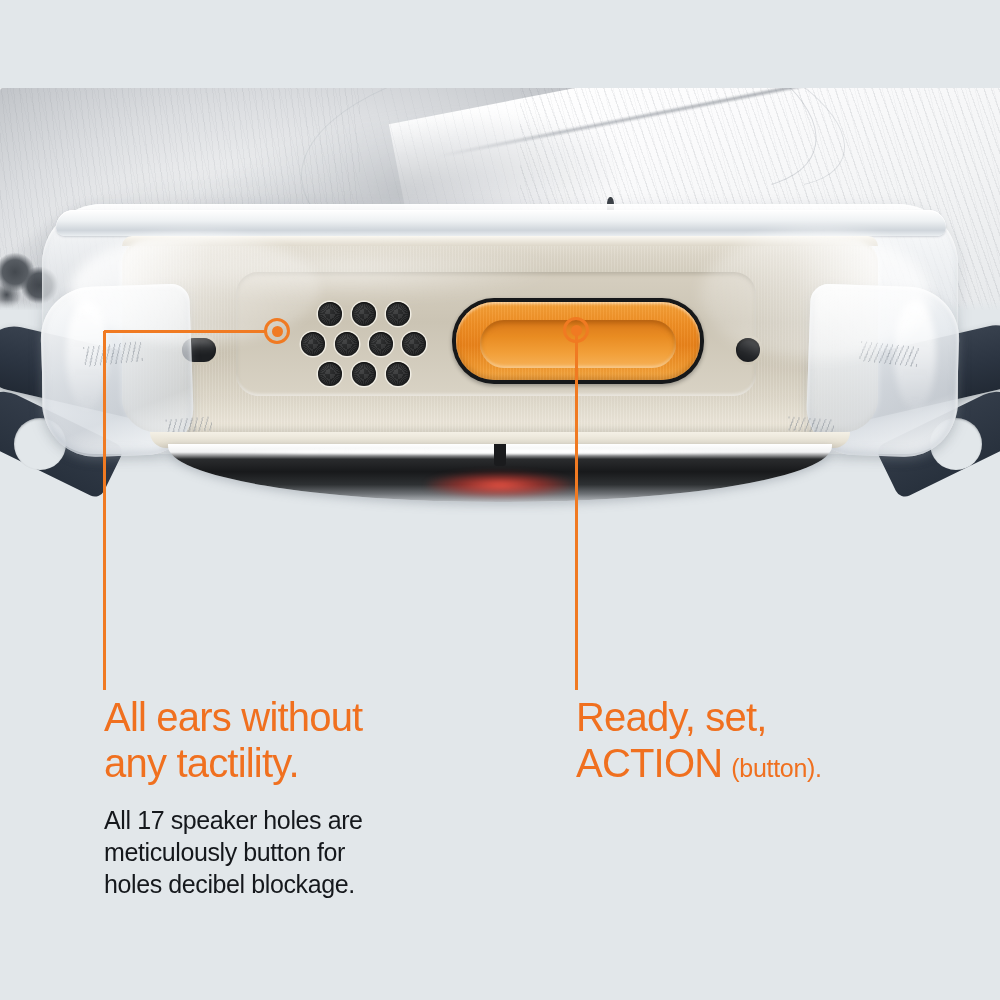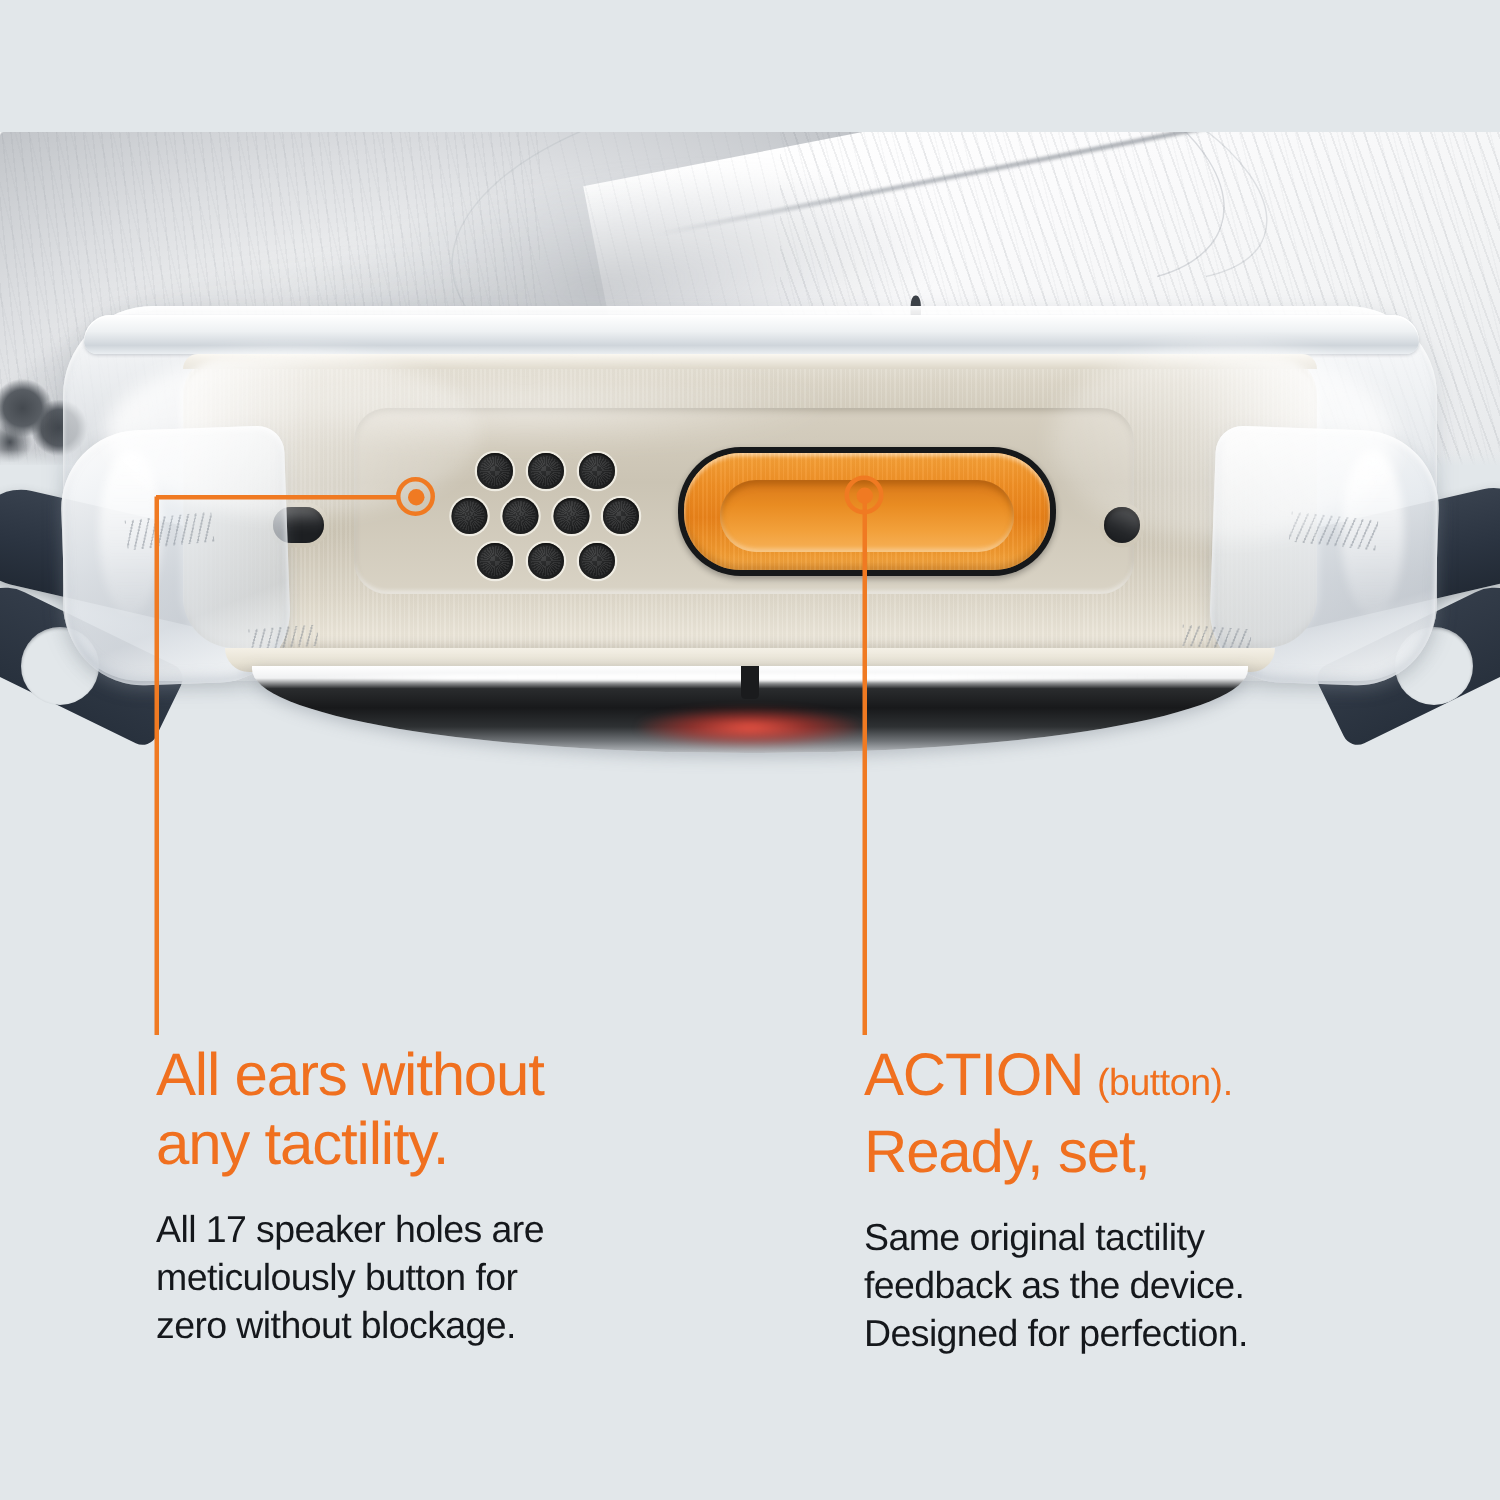--- a/index.html
+++ b/index.html
@@ -461,30 +461,25 @@
   <div class="cols">
 
     <div class="col col-left">
       <h2 class="headline">
         <span class="ln">All ears without</span>
         <span class="ln">any tactility.</span>
       </h2>
       <p class="body">
         <span class="ln">All 17 speaker holes are</span>
         <span class="ln">meticulously button for</span>
-        <span class="ln">zero without blockage.</span>
+        <span class="ln">holes decibel blockage.</span>
       </p>
     </div>
 
     <div class="col col-right">
       <h2 class="headline">
+        <span class="ln">Ready, set,</span>
         <span class="ln"><span>ACTION</span><span class="small" style="margin-left:9px;">(button).</span></span>
-        <span class="ln">Ready, set,</span>
       </h2>
-      <p class="body">
-        <span class="ln">Same original tactility</span>
-        <span class="ln">feedback as the device.</span>
-        <span class="ln">Designed for perfection.</span>
-      </p>
     </div>
   </div>
 
 </div>
 
 </body></html>

